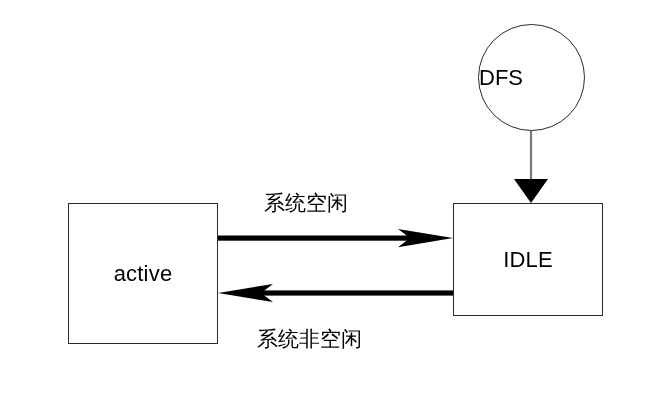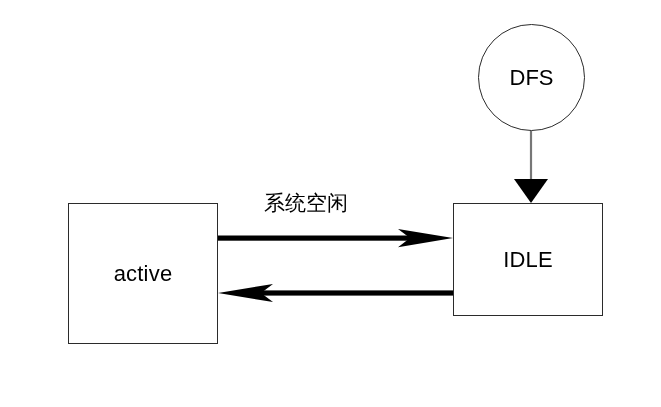--- a/index.html
+++ b/index.html
@@ -45,21 +45,21 @@
     height: 113px;
   }
   .node-circle {
     position: absolute;
     box-sizing: border-box;
     border: 1.5px solid #2b2b2b;
     border-radius: 50%;
     background: #ffffff;
     display: flex;
     align-items: center;
-    justify-content: center;
+    justify-content: flex-start;
   }
   #node-dfs {
     left: 478px;
     top: 24px;
     width: 107px;
     height: 107px;
   }
   #node-dfs .node-label {
     font-size: 22px;
     color: #000000;
@@ -119,14 +119,15 @@
   <div class="node-box" id="node-idle">
     <span class="node-label">IDLE</span>
   </div>
 
   <div class="node-circle" id="node-dfs">
     <span class="node-label">DFS</span>
   </div>
 
   <div class="edge-label" id="label-idle-cond">系统空闲</div>
 
+  <div class="edge-label" id="label-busy-cond">系统非空闲</div>
 
 </div>
 
 </body></html>

